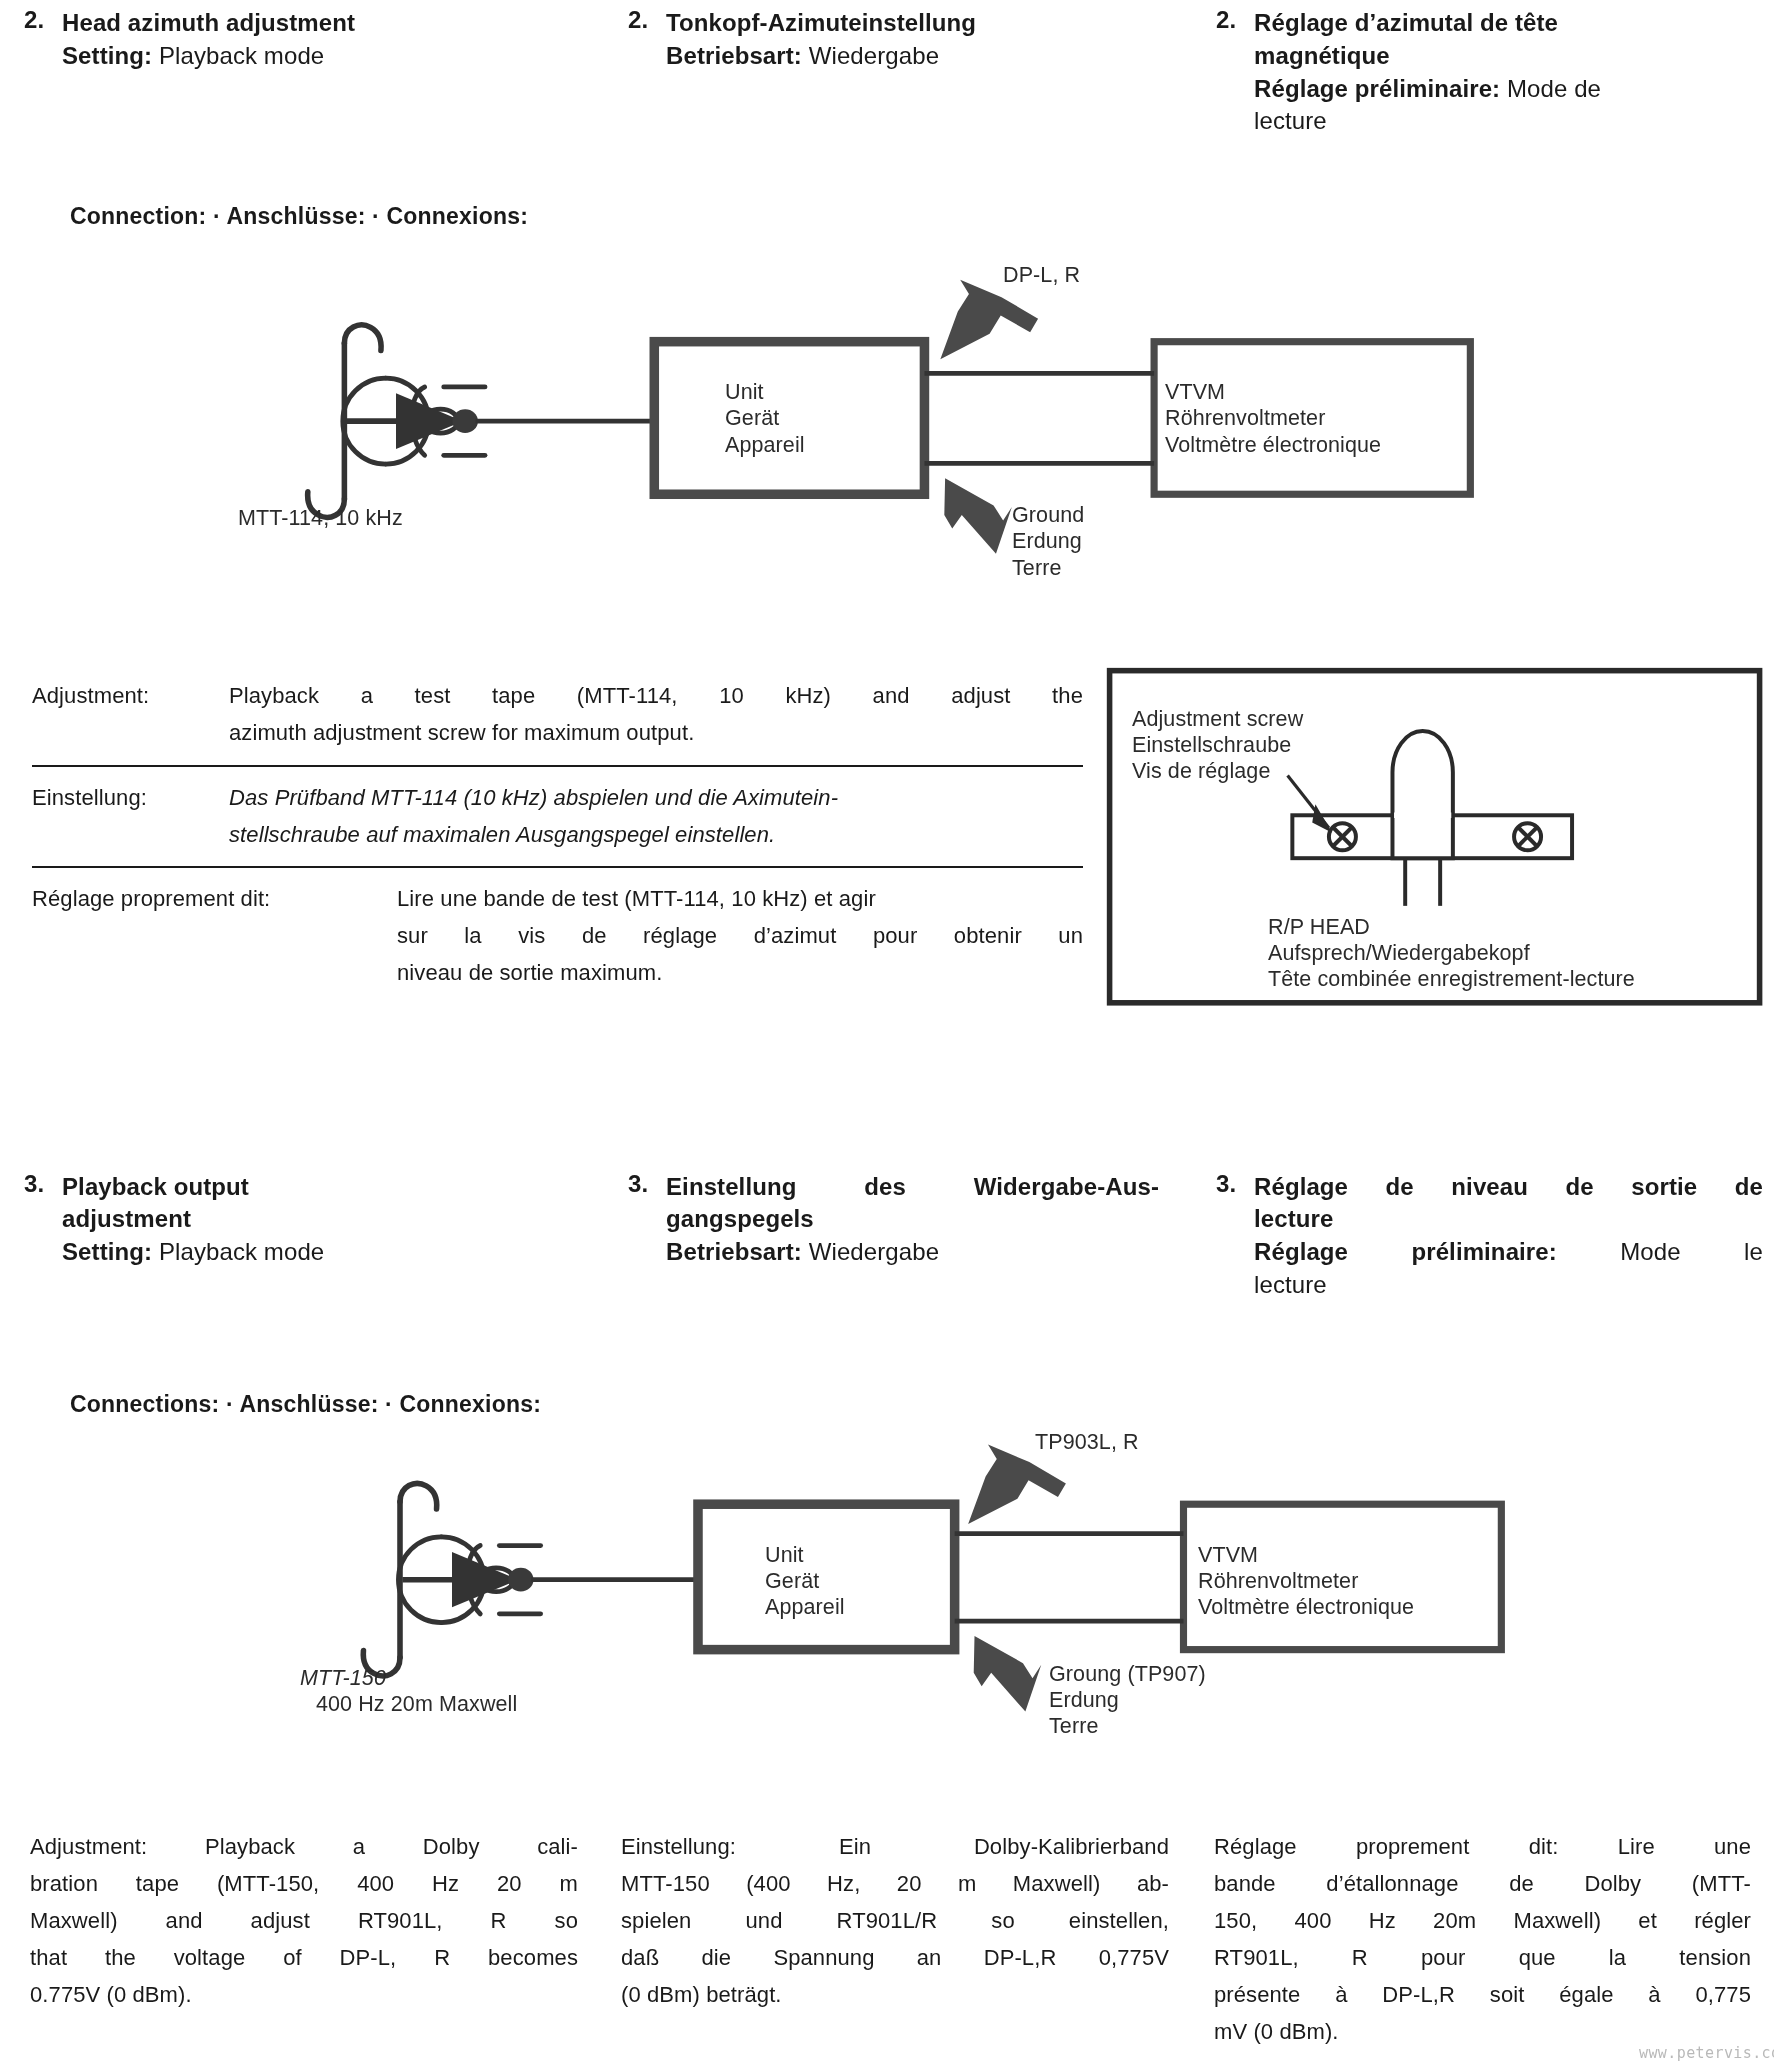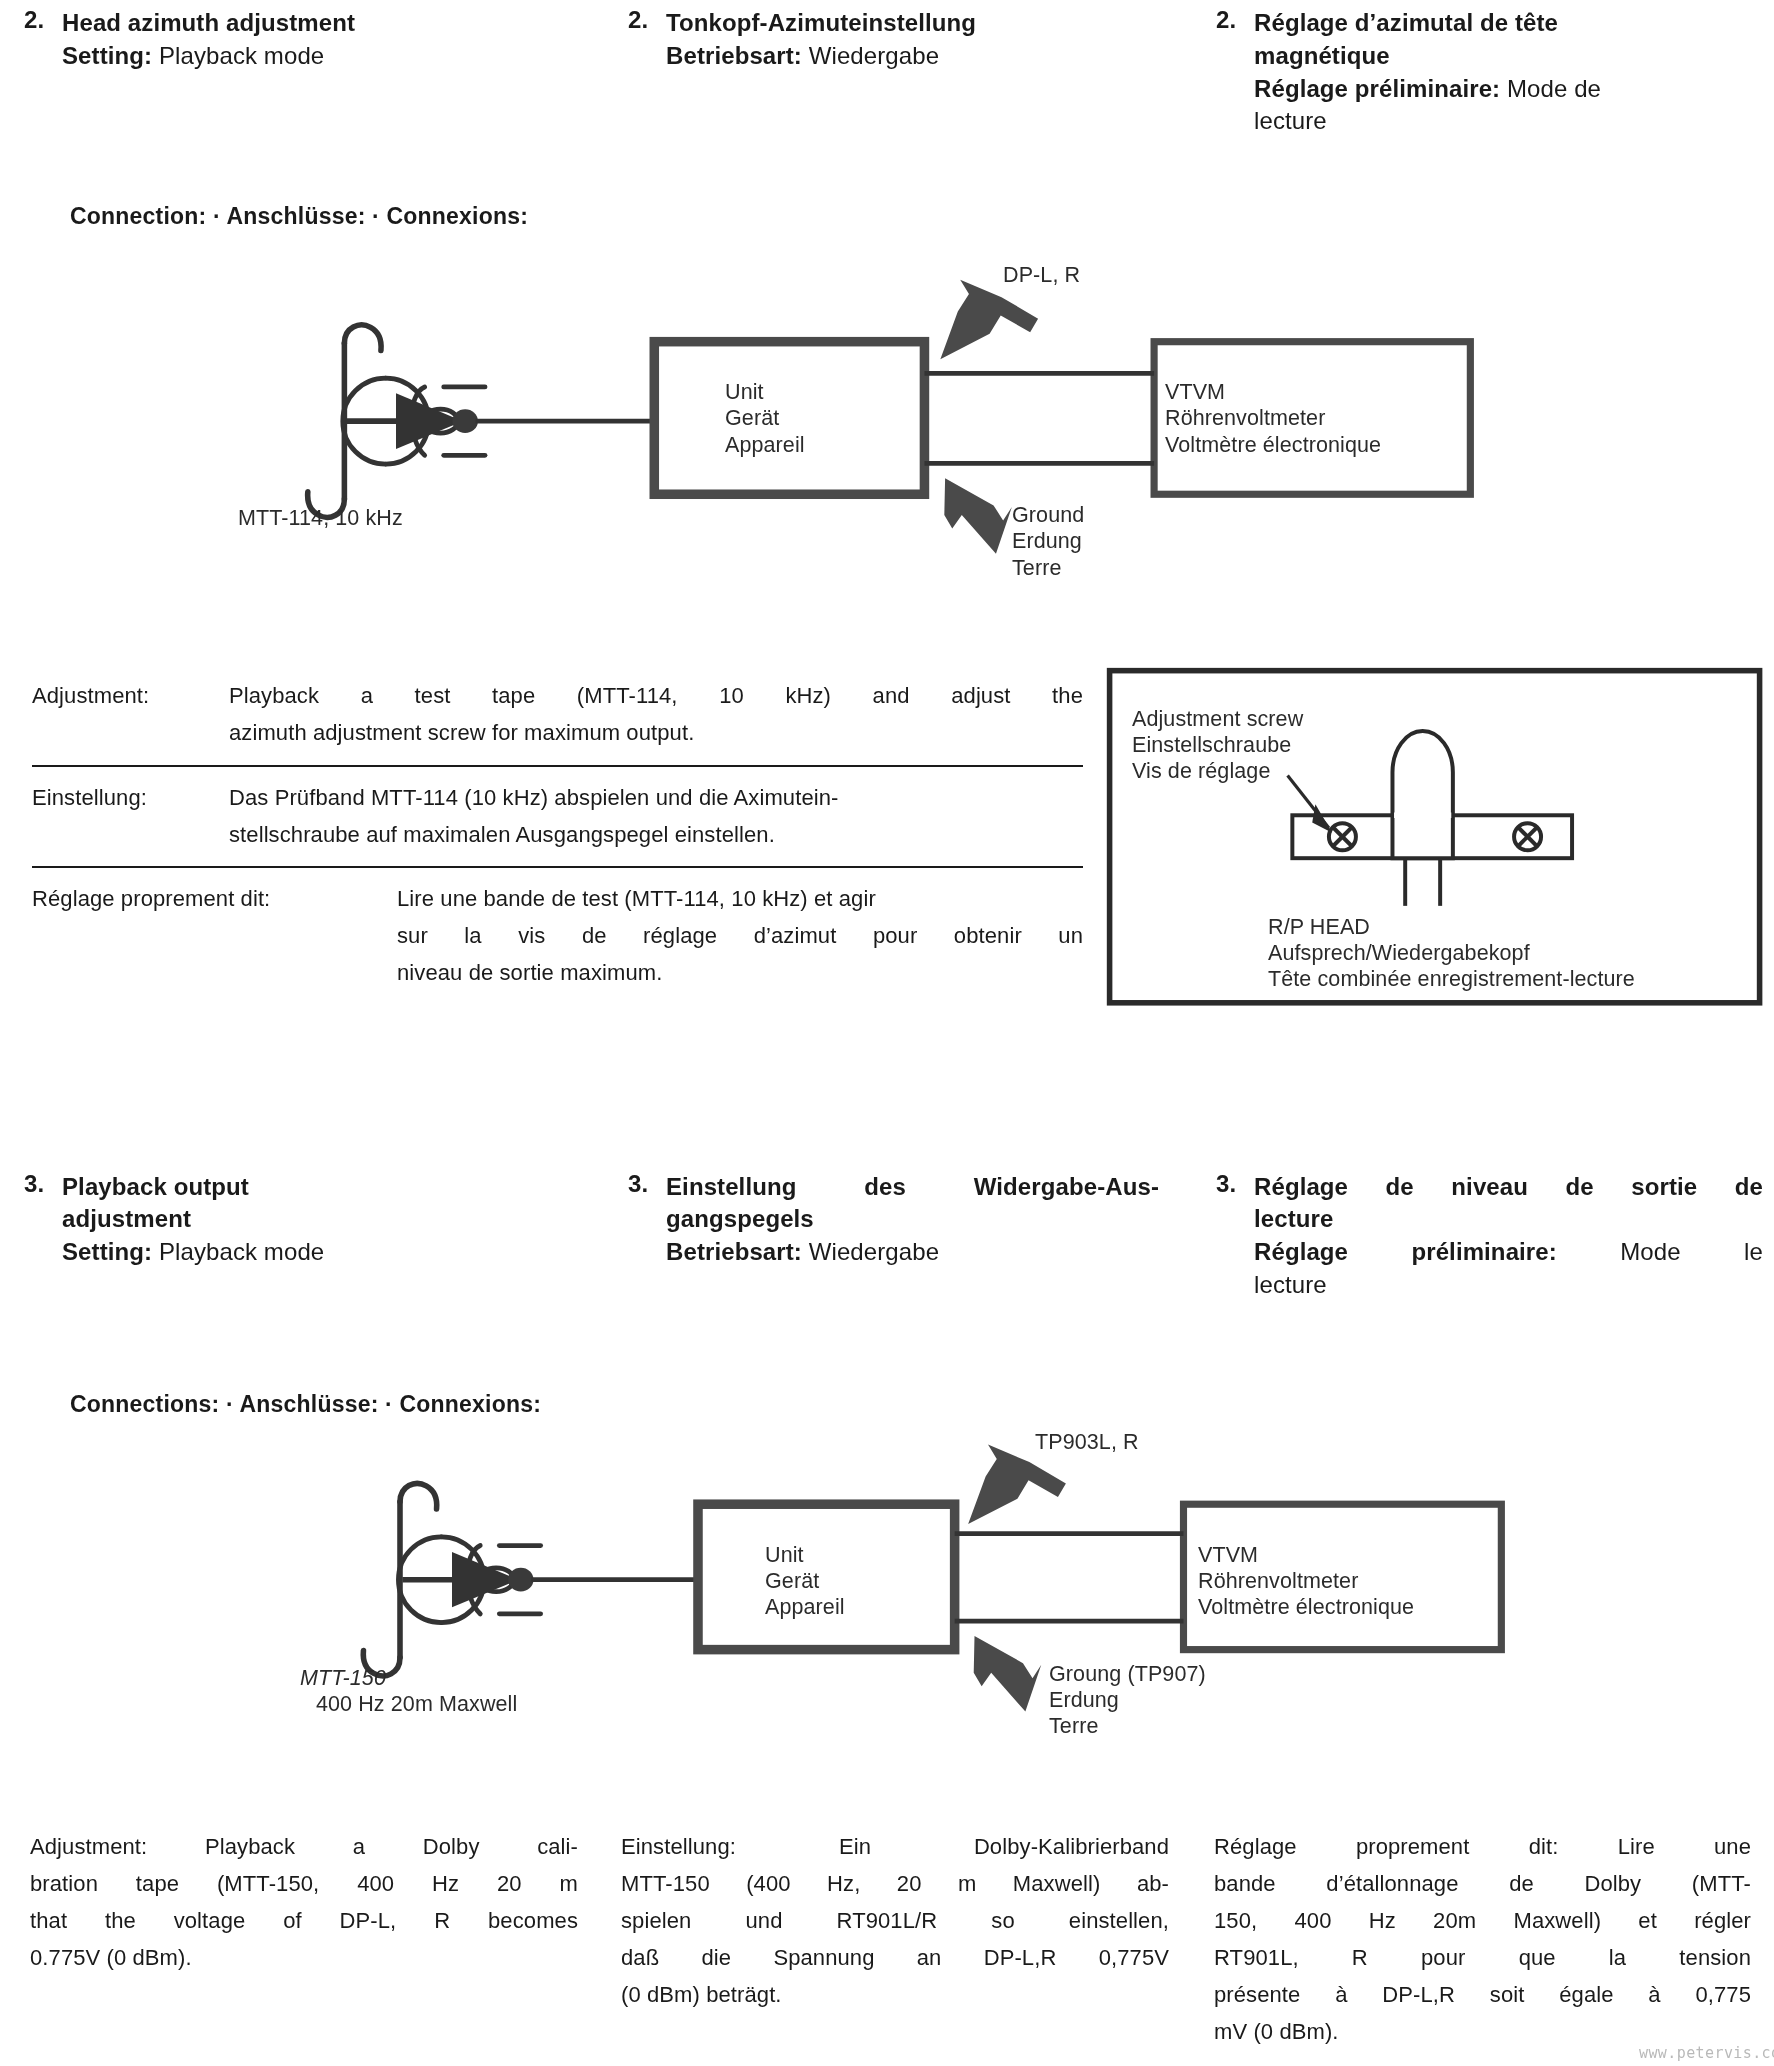--- a/index.html
+++ b/index.html
@@ -251,21 +251,21 @@
   <div class="para" style="left:229px; top:677px; width:854px;">
     <span class="jrow">Playback a test tape (MTT-114, 10 kHz) and adjust the</span>
     <span class="jrow-last">azimuth adjustment screw for maximum output.</span>
   </div>
 
   <div class="tbl-rule" style="left:32px; top:765px; width:1051px;"></div>
 
   <div class="para" style="left:32px; top:779px; width:191px;">
     <span class="lead">Einstellung:</span>
   </div>
-  <div class="para" style="left:229px; top:779px; width:854px;">
+  <div class="para" style="left:229px; top:779px; width:854px;font-style:italic;">
     <span class="jrow-last">Das Prüfband MTT-114 (10 kHz) abspielen und die Aximutein-</span>
     <span class="jrow-last">stellschraube auf maximalen Ausgangspegel einstellen.</span>
   </div>
 
   <div class="tbl-rule" style="left:32px; top:866px; width:1051px;"></div>
 
   <div class="para" style="left:32px; top:880px; width:350px;">
     <span class="lead">Réglage proprement dit:</span>
   </div>
   <div class="para" style="left:397px; top:880px; width:686px;">
@@ -325,20 +325,21 @@
 
   <div class="diag-text" style="left:300px; top:1665px;font-style:italic;">MTT-150</div>
   <div class="diag-text" style="left:316px; top:1691px;">400 Hz 20m Maxwell</div>
 
   <div class="para" style="left:30px; top:1828px; width:548px;">
     <span class="jrow">
       <span class="lead">Adjustment:</span>
       <span>Playback a Dolby cali-</span>
     </span>
     <span class="jrow">bration tape (MTT-150, 400 Hz 20 m</span>
+    <span class="jrow">Maxwell) and adjust RT901L, R so</span>
     <span class="jrow">that the voltage of DP-L, R becomes</span>
     <span class="jrow-last">0.775V (0 dBm).</span>
   </div>
 
   <div class="para" style="left:621px; top:1828px; width:548px;">
     <span class="jrow">
       <span class="lead">Einstellung:</span>
       <span>Ein Dolby-Kalibrierband</span>
     </span>
     <span class="jrow">MTT-150 (400 Hz, 20 m Maxwell) ab-</span>

